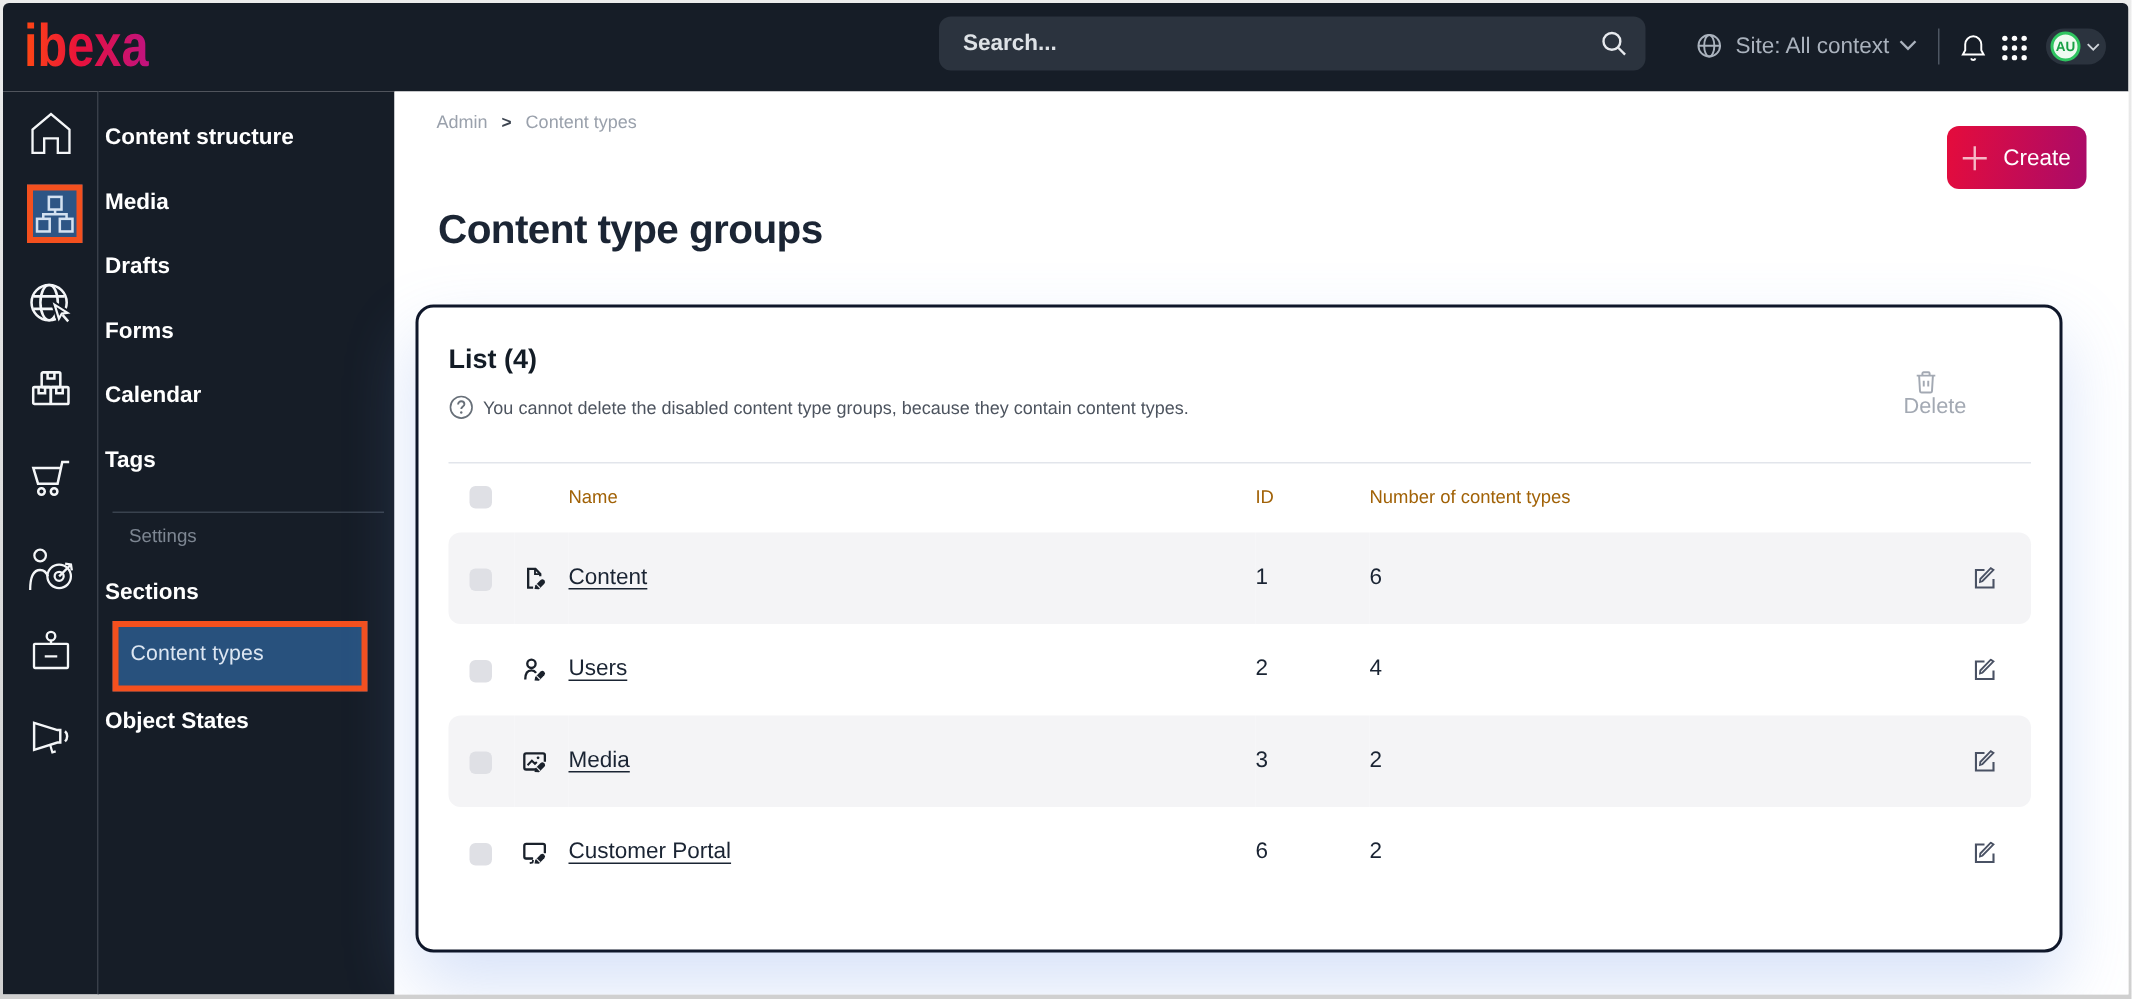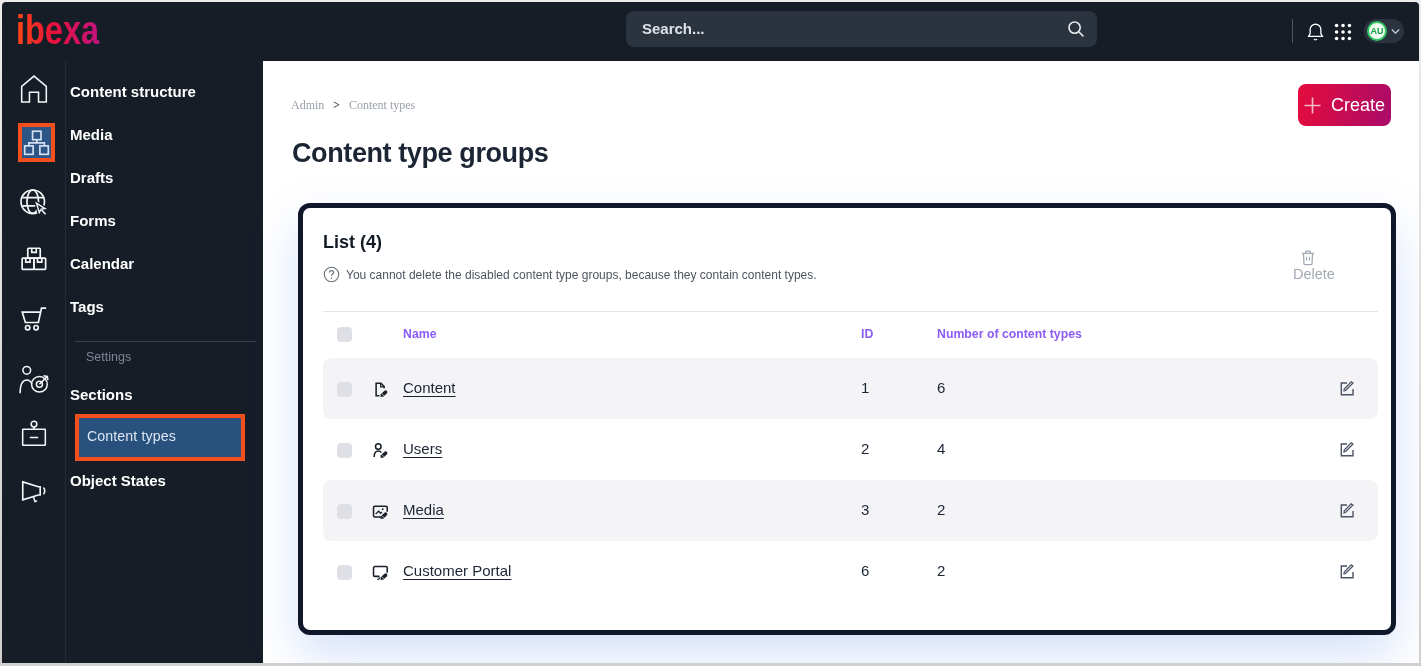--- a/index.html
+++ b/index.html
@@ -29,37 +29,37 @@
   .icn { position:absolute; left:50%; transform:translate(-50%,-50%); }
   .icn-box { position:absolute; left:16px; top:62px; width:37px; height:39px; background:#2d5585; border:4px solid #f4501e; display:flex; align-items:center; justify-content:center; }
   .menu-item { position:absolute; left:4px; color:#fff; font-size:15px; font-weight:bold; white-space:nowrap; }
   .menu-div { position:absolute; left:9px; top:280px; width:181px; height:1px; background:#39424e; }
   .menu-label { position:absolute; left:20px; top:289px; color:#7d8692; font-size:12.5px; }
   .menu-active { position:absolute; left:9px; top:353px; width:170px; height:47px; background:#28517d; border:4px solid #f4501e; }
   .menu-active span { position:absolute; left:8px; top:10px; color:#dce6f2; font-size:14.2px; font-weight:normal; letter-spacing:0.1px; }
 
   
   .main { position:absolute; left:261px; top:59px; width:1156px; height:602px; background:#fff; }
-  .crumbs { position:absolute; left:28px; top:37px; font-size:12px; color:#9aa1ac;font-family:Liberation Serif, serif; }
+  .crumbs { position:absolute; left:28px; top:13px; font-size:12px; color:#9aa1ac; }
   .crumbs .sep { color:#3c4450; font-weight:bold; margin:0 6px; font-size:11.5px; }
-  .btn-create { position:absolute; left:1035px; top:23px; width:93px; height:42px; border-radius:8px; background:linear-gradient(100deg,#e50c3c 0%,#a90b69 100%); color:#fff; font-size:18px; display:flex; align-items:center; justify-content:center; }
+  .btn-create { position:absolute; left:1035px; top:23px; width:93px; height:42px; border-radius:8px; background:linear-gradient(100deg,#e50c3c 0%,#a90b69 100%); color:#fff; font-size:15px; display:flex; align-items:center; justify-content:center; }
   .btn-create svg { margin-right:10px; }
   .h1 { position:absolute; left:29px; top:77px; font-size:27px; font-weight:bold; color:#1b2534; letter-spacing:-0.4px; }
 
-  .card { position:absolute; left:35px; top:142px; width:1098px; height:432px; background:#fff; border:5px solid #0f172a; border-radius:12px; box-shadow:0 22px 47px rgba(110,150,230,0.28); }
+  .card { position:absolute; left:14px; top:142px; width:1098px; height:432px; background:#fff; border:2px solid #0f172a; border-radius:12px; box-shadow:0 22px 47px rgba(110,150,230,0.28); }
   .card-h1 { position:absolute; left:20px; top:24px; font-size:18px; font-weight:bold; color:#131c26; }
   .card-note { position:absolute; left:20px; top:58px; display:flex; align-items:center; color:#878d98; font-size:12px; }
   .card-note svg { margin-right:6px; }
   .card-note span { color:#4d545f; }
   .del { position:absolute; left:990px; top:41px; display:flex; align-items:center; color:#a3a9b3; font-size:14.5px;flex-direction:column; }
   .del svg { margin-right:12px; }
   .card-div { position:absolute; left:20px; top:103px; width:1055px; height:1px; background:#e2e5eb; }
 
   table.list { position:absolute; left:20px; top:110px; width:1055px; border-collapse:collapse; }
-  table.list th { font-size:12.3px; color:#8b5cf6; font-weight:bold; text-align:left; height:40px; vertical-align:middle; padding-bottom:8px; }
+  table.list th { font-size:12.3px; color:#a16207; font-weight:normal; text-align:left; height:40px; vertical-align:middle; padding-bottom:8px; }
   table.list td { height:61px; vertical-align:middle; font-size:15px; color:#1a2433; padding-bottom:3px; } td.c-check, td.c-icon, td.c-edit { padding-bottom:0 !important; }
   .cb { width:15px; height:15px; background:#dfe0e5; border-radius:4px; display:inline-block; vertical-align:middle; }
   tr.odd td { background:#f4f4f6; }
   tr.odd td:first-child { border-radius:8px 0 0 8px; }
   tr.odd td:last-child { border-radius:0 8px 8px 0; }
   td.c-check, th.c-check { width:44px; padding-left:14px; }
   td.c-icon, th.c-icon { width:36px; padding-left:5px; } td.c-icon { padding-top:4px; }
   td.c-name a { color:#1a2433; text-decoration:underline; text-underline-offset:3px; }
   th.c-id, td.c-id { width:76px; } td.c-name, th.c-name { width:458px; }
   th.c-num { width:auto; }
@@ -78,20 +78,31 @@
             <stop offset="1" stop-color="#c01380"></stop>
       </linearGradient>
         </defs>
       <text x="0" y="38" font-family="Liberation Sans" font-size="40" font-weight="bold" textLength="83" lengthAdjust="spacingAndGlyphs" fill="url(#lg)">ibexa</text>
     </svg>
     <div class="search">
       <div class="ph">Search...</div>
       <svg width="20" height="20" viewBox="0 0 20 20" fill="none" stroke="#e7eaee" stroke-width="1.6">
           <circle cx="8.6" cy="8.6" r="5.6"></circle>
           <line x1="13" y1="13" x2="17.4" y2="17.4"></line>
+        </svg>
+    </div>
+    <div class="site-sel">
+      <svg width="17" height="17" viewBox="0 0 17 17" fill="none" stroke="#aab2bd" stroke-width="1.3">
+          <circle cx="8.5" cy="8.5" r="7.2"></circle>
+          <ellipse cx="8.5" cy="8.5" rx="3.4" ry="7.2"></ellipse>
+          <line x1="1.4" y1="8.5" x2="15.6" y2="8.5"></line>
+        </svg>
+      <span>Site: All context</span>
+      <svg class="chev" width="12" height="8" viewBox="0 0 12 8" fill="none" stroke="#aab2bd" stroke-width="1.6">
+          <polyline points="1,1.5 6,6.5 11,1.5"></polyline>
         </svg>
     </div>
     <div class="tb-div"></div>
     <svg class="bell" width="19" height="20" viewBox="0 0 22 23" fill="none" stroke="#fff" stroke-width="1.5">
         <path d="M11 2.5 a6.2 6.2 0 0 0 -6.2 6.2 v4.5 l-1.8 3.3 h16 l-1.8 -3.3 v-4.5 a6.2 6.2 0 0 0 -6.2 -6.2 z"></path>
         <path d="M9.3 19.5 a1.8 1.8 0 0 0 3.4 0"></path>
       </svg>
     <svg class="grid9" width="18" height="18" viewBox="0 0 21 21" fill="#fff">
         <circle cx="3" cy="3" r="2.1"></circle>
         <circle cx="10.5" cy="3" r="2.1"></circle>

